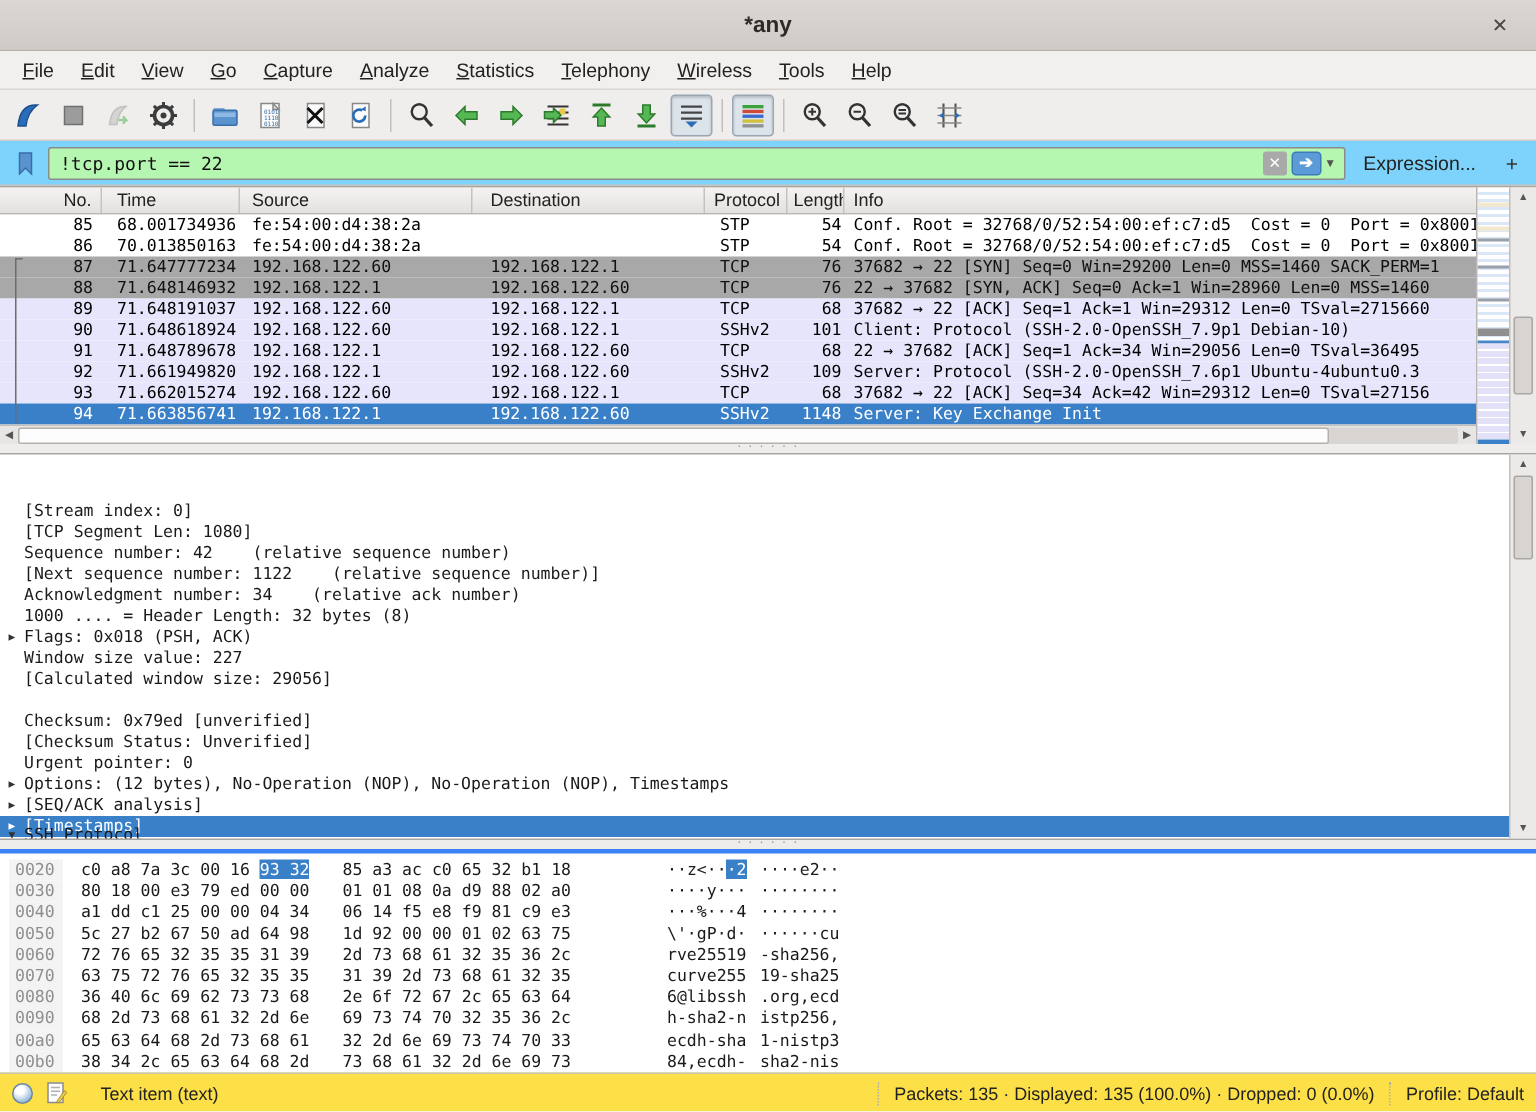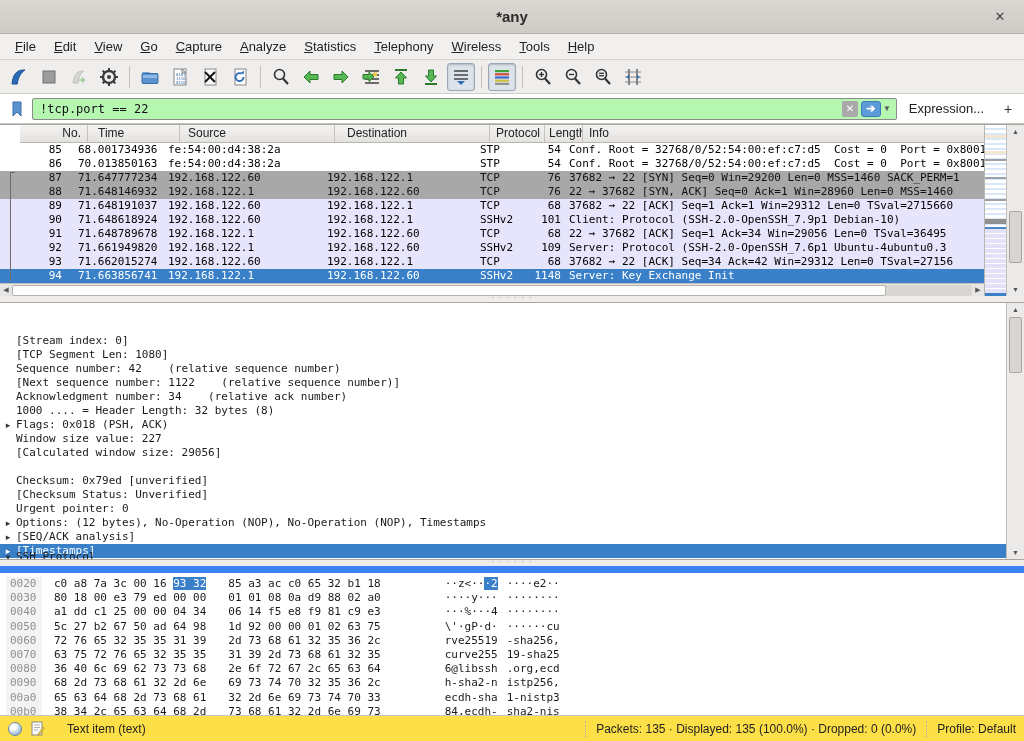--- a/index.html
+++ b/index.html
@@ -23,38 +23,38 @@
   
   .toolbar { height:34px; background:#f0eeec; display:flex; align-items:center; padding:2px 4px;
     border-bottom:1px solid #d0ccc8; flex:0 0 34px;}
   .tbtn { width:28px; height:28px; display:flex; align-items:center; justify-content:center; margin:0 1px;
     border:1px solid transparent; border-radius:3px; }
   .tbtn.pressed { background:#dde3ea; border:1px solid #9aa6b4; box-shadow:inset 0 1px 2px rgba(0,0,0,.2); }
   .tbtn.dim { opacity:.45; }
   .tsep { width:1px; height:22px; background:#c3bfba; margin:0 5px; }
   .tbtn svg { display:block; }
   
-  .filterbar { height:30px; background:#ffffff; display:flex; align-items:center; padding:2px 6px;
+  .filterbar { height:30px; background:#7dd3fc; display:flex; align-items:center; padding:2px 6px;
     border-bottom:1px solid #c8c4c0; flex:0 0 30px;}
   .bookmark-btn { width:22px; height:22px; display:flex; align-items:center; justify-content:center; }
   .filter-field { flex:1; height:22px; background:#b5f7b0; border:1px solid #8b8b8b; border-radius:2px;
     display:flex; align-items:center; margin:0 4px; padding:0 3px; }
   .filter-text { flex:1; font-family:"DejaVu Sans Mono", monospace; font-size:12px; color:#111; padding-left:4px; white-space:pre; }
   .f-clear { width:16px; height:16px; background:#a9a9a9; color:#fff; border-radius:2px; font-size:10px;
     display:flex; align-items:center; justify-content:center; margin-right:3px; }
   .f-apply { width:20px; height:16px; background:#5b9bd8; border:1px solid #3c7bb8; color:#fff; border-radius:3px;
     font-size:11px; display:flex; align-items:center; justify-content:center; font-weight:bold;}
   .f-caret { width:12px; text-align:center; color:#555; font-size:8px; }
   .expr-btn { padding:2px 8px; color:#222; font-size:13px; }
   .add-btn { width:20px; text-align:center; font-size:14px; color:#333; margin-left:6px; }
   
   .listpane { flex:0 0 171px; display:flex; background:#fff; border-top:1px solid #a9a5a0; }
   .list-left { flex:1; display:flex; flex-direction:column; overflow:hidden; }
   .lheader { height:18px; display:flex; background:linear-gradient(#f4f3f2,#e4e2e0); border-bottom:1px solid #b9b5b1;
-    font-size:12px; color:#222; flex:0 0 18px;margin-left:20px;}
+    font-size:12px; color:#222; flex:0 0 18px;}
   .hcell { border-right:1px solid #c6c2be; padding:1px 0 0 6px; overflow:hidden; white-space:nowrap; }
   .rows { position:relative; flex:1; overflow:hidden; font-family:"DejaVu Sans Mono", monospace; font-size:11px; }
   .prow { display:flex; height:14px; line-height:14px; }
   .c { display:inline-block; overflow:hidden; white-space:pre; }
   .no   { width:68px; text-align:right; padding-right:6px; }
   .time { width:92px; padding-left:10px; }
   .src  { width:155px; padding-left:8px; }
   .dst  { width:155px; padding-left:12px; }
   .proto{ width:55px;  padding-left:10px; }
   .len  { width:38px; text-align:right; padding-right:2px; }
@@ -86,21 +86,21 @@
   .detail-body { flex:1; overflow:hidden; font-family:"DejaVu Sans Mono", monospace; font-size:11px; padding-top:3px; }
   .dline { display:flex; height:14px; line-height:14px; white-space:pre;flex-direction:column; }
   .dsp { flex:0 0 28px; }
   .dsp.l1 { flex:0 0 6px; }
   .dcontent { flex:1; display:flex; }
   .dcontent.sel { background:#3a80c8; color:#fff; }
   .darrow { flex:0 0 16px; text-align:center; font-family:"DejaVu Sans", sans-serif; font-size:9px; color:#333; }
   .dcontent.sel .darrow { color:#fff; }
   .dtxt { white-space:pre; }
   
-  .hexpane { flex:1; background:#fff; border-top:7px solid #3b82f6; overflow:hidden;
+  .hexpane { flex:1; background:#fff; border-top:3px solid #3b82f6; overflow:hidden;
     font-family:"DejaVu Sans Mono", monospace; font-size:11px; padding-top:4px; }
   .hrow { display:flex; height:14.2px; line-height:14px; }
   .hoff { flex:0 0 36px; margin-left:6px; color:#8f8f8f; background:#f3f3f3; padding-left:4px; white-space:pre; }
   .hb1 { margin-left:12px; white-space:pre; }
   .hb2 { margin-left:22px; white-space:pre; }
   .ha1 { margin-left:64px; white-space:pre; }
   .ha2 { margin-left:9px; white-space:pre; }
   .hl { background:#3a80c8; color:#fff; }
   
   .statusbar { flex:0 0 26px; background:#fde047; border-top:1px solid #c8c4c0; display:flex; align-items:center;

